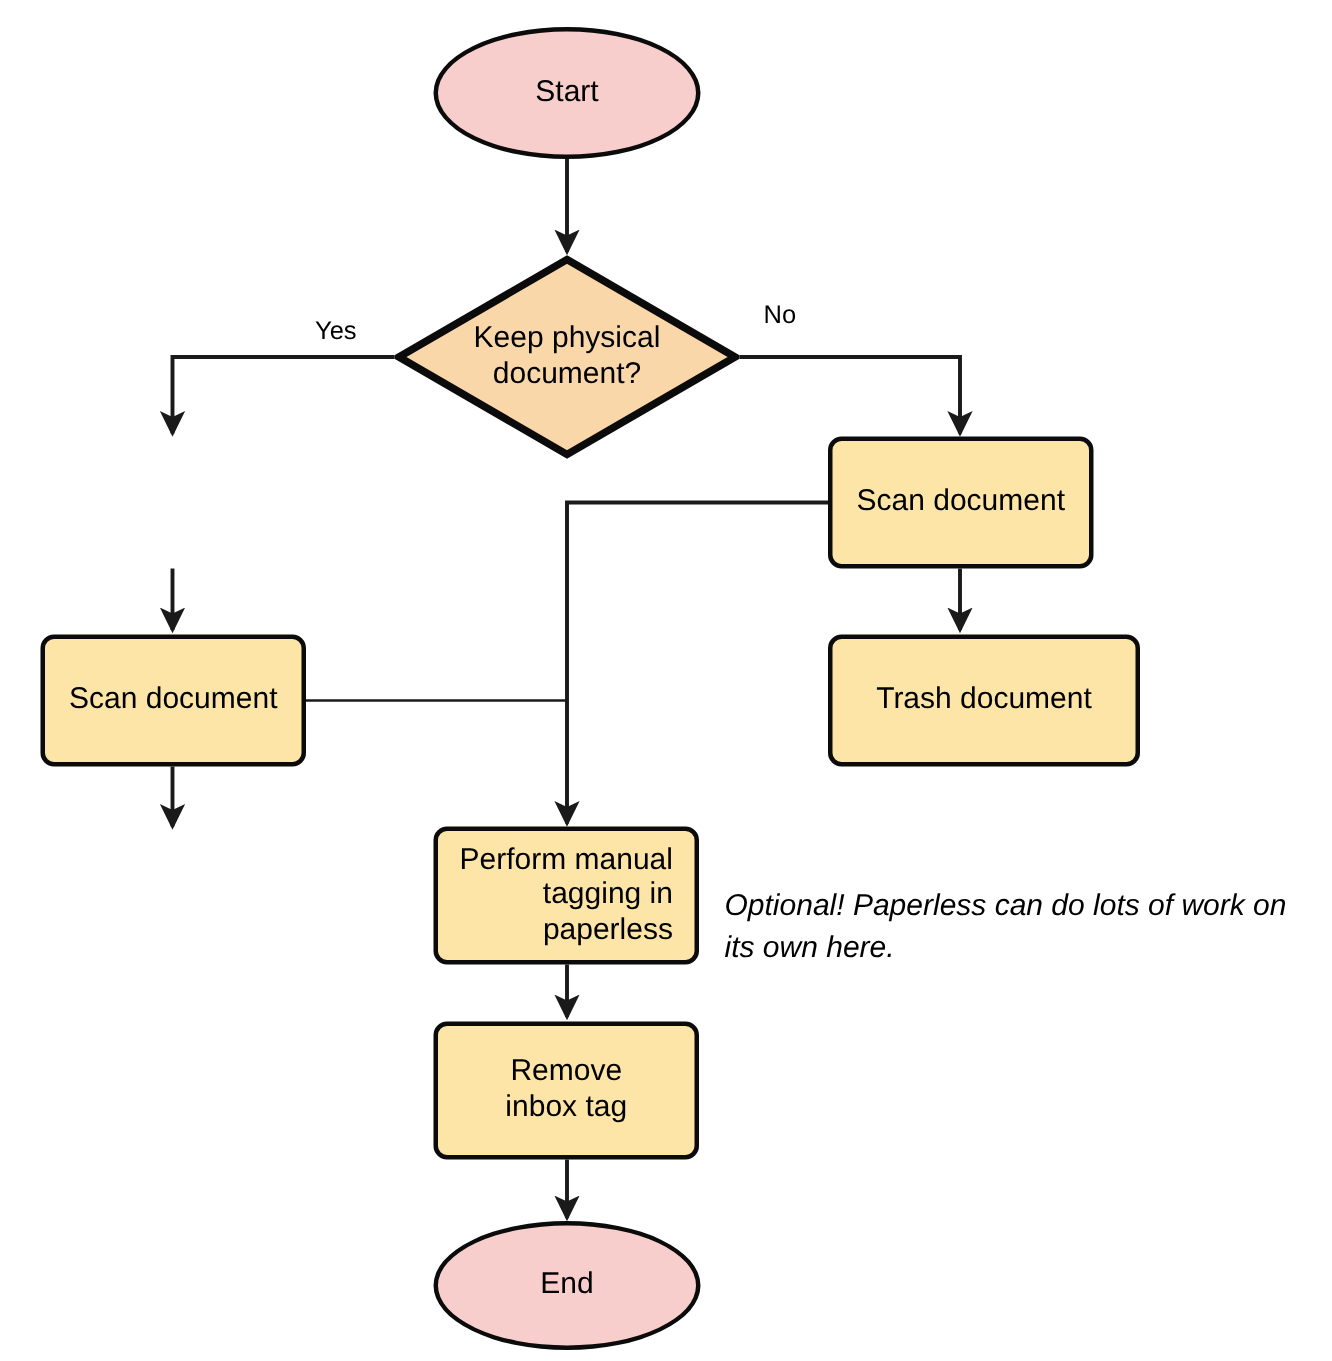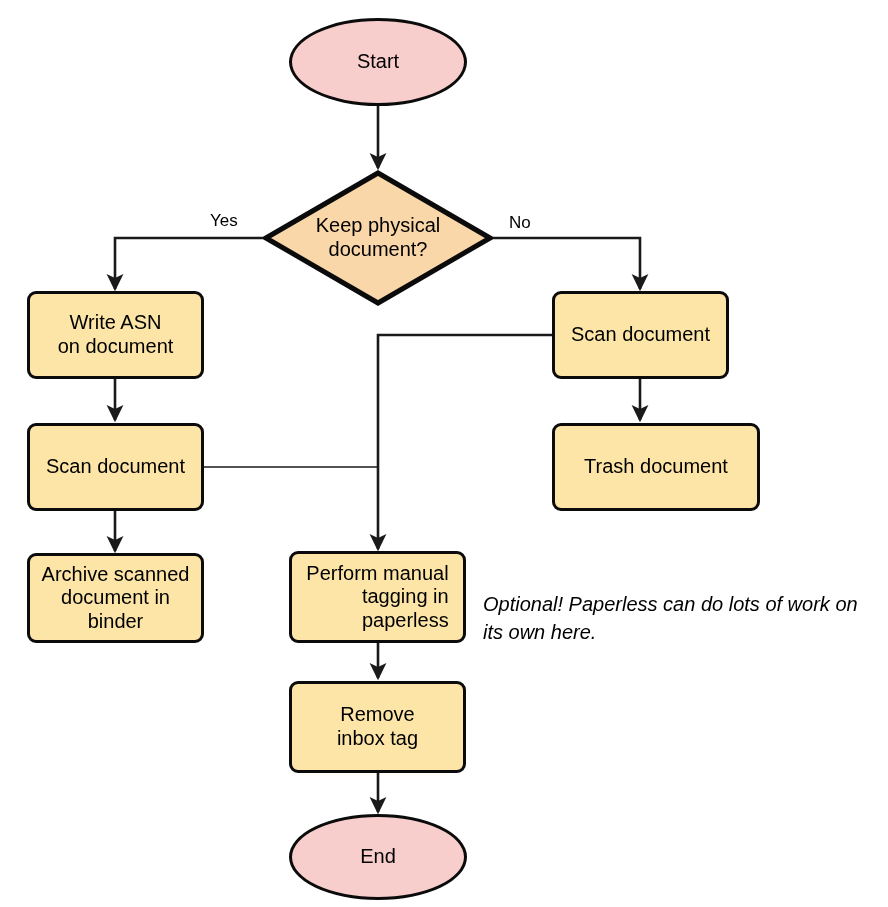--- a/index.html
+++ b/index.html
@@ -116,34 +116,25 @@
   </div>
 
   <div class="node decision" style="left:263px; top:170px; width:230px; height:136px;">
     <svg class="dia-shape" viewBox="0 0 230 136" preserveAspectRatio="none" aria-hidden="true">
       <polygon points="115,3 227,68 115,133 3,68" fill="#FAD7A9" stroke="#0B0B0B" stroke-width="5" stroke-linejoin="miter" vector-effect="non-scaling-stroke"></polygon>
     </svg>
     <span class="dia-label">Keep physical
 document?</span>
   </div>
 
-  <div class="node process" style="left:27px; top:291px; width:177px; height:88px; background:#FCE5A7;">
-    <span>Write ASN
-on document</span>
-  </div>
 
   <div class="node process" style="left:27px; top:423px; width:177px; height:88px; background:#FCE5A7;">
     <span>Scan document</span>
   </div>
 
-  <div class="node process" style="left:27px; top:553px; width:177px; height:90px; background:#FCE5A7;">
-    <span>Archive scanned
-document in
-binder</span>
-  </div>
 
   <div class="node process" style="left:552px; top:291px; width:177px; height:88px; background:#FCE5A7;">
     <span>Scan document</span>
   </div>
 
   <div class="node process" style="left:552px; top:423px; width:208px; height:88px; background:#FCE5A7;">
     <span>Trash document</span>
   </div>
 
   <div class="node process" style="left:289px; top:551px; width:177px; height:92px; background:#FCE5A7;text-align:right;">
@@ -156,18 +147,18 @@
     <span>End</span>
   </div>
 
   <div class="node process" style="left:289px; top:681px; width:177px; height:92px; background:#FCE5A7;">
     <span>Remove
 inbox tag</span>
   </div>
 
   <div class="edge-label" style="left:210px; top:211px;">Yes</div>
 
-  <div class="edge-label" style="left:509px; top:213px;">No</div>
+  <div class="edge-label" style="left:509px; top:200px;">No</div>
 
   <div class="annotation" style="left:483px; top:591px; width:405px;">Optional! Paperless can do lots of work on
 its own here.</div>
 
 </div>
 
 </body></html>

